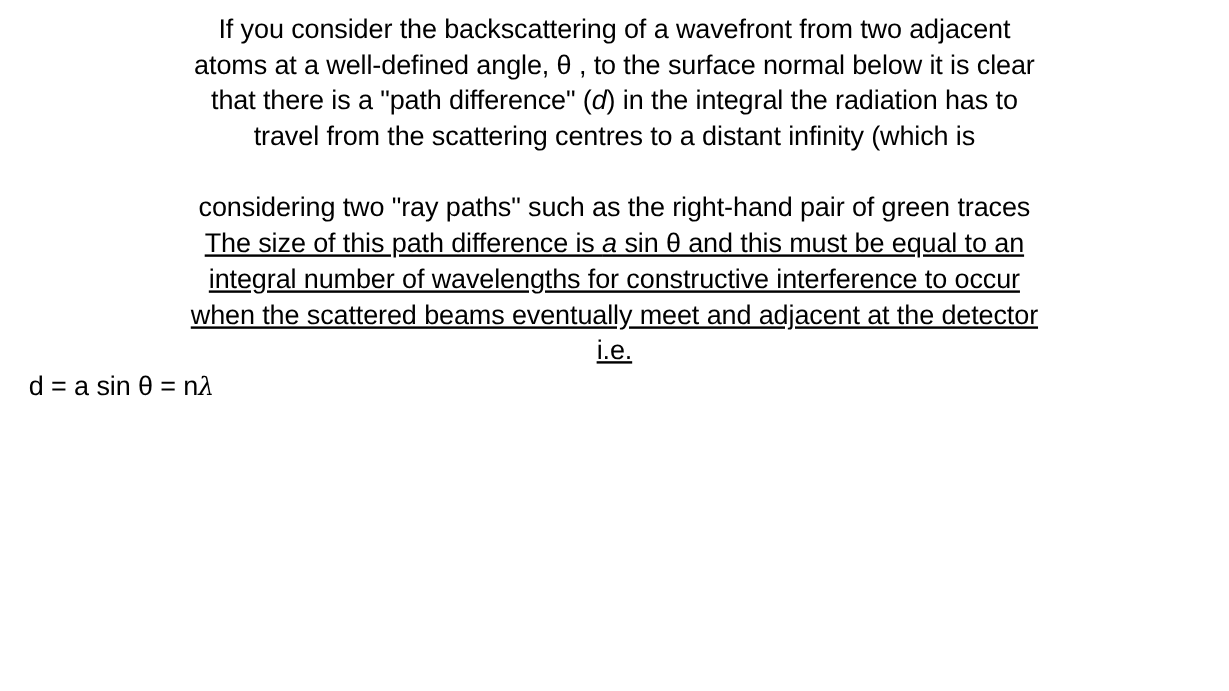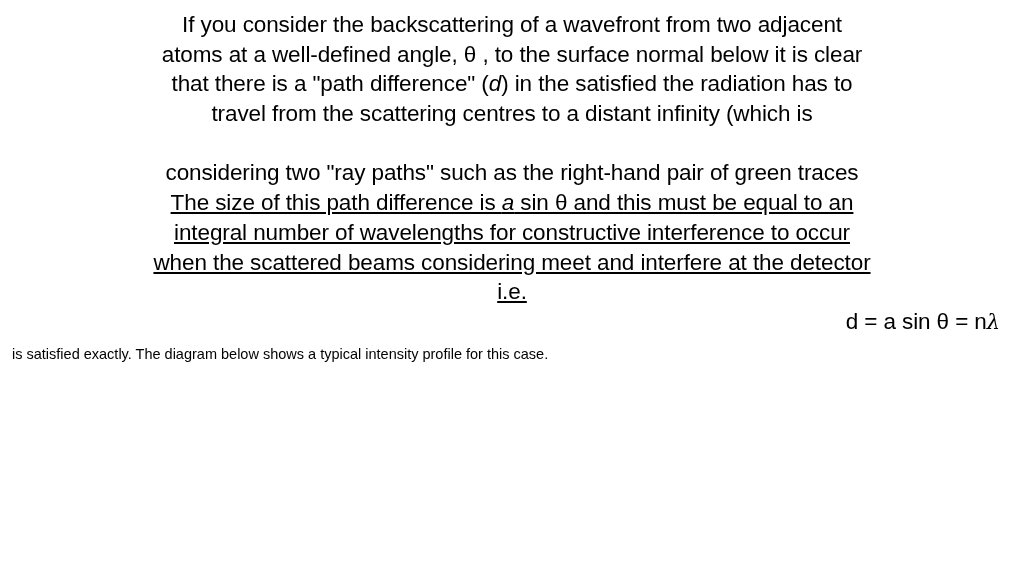--- a/index.html
+++ b/index.html
@@ -31,21 +31,21 @@
     margin: 0;
   }
   .para + .para {
     margin-top: 0px;
     text-decoration: underline;
   }
   .italic {
     font-style: italic;
   }
   .equation {
-    text-align: right;
+    text-align: left;
     font-size: 22.5px;
     line-height: 1.32;
     margin: 0;
   }
   .lambda {
     font-family: "DejaVu Serif", serif;
     font-style: italic;
     font-size: 21px;
   }
   .footnote {
@@ -59,34 +59,33 @@
 </head>
 <body>
 
 <div class="slide">
 
   <div class="body-text">
 
     <p class="para">
       <span>If you consider the backscattering of a wavefront from two adjacent</span><br>
       <span>atoms at a well-defined angle, </span><span>θ</span><span> , to the surface normal below it is clear</span><br>
-      <span>that there is a "path difference" (</span><span class="italic">d</span><span>) in the satisfied the radiation has to</span><br>
+      <span>that there is a "path difference" (</span><span class="italic">d</span><span>) in the integral the radiation has to</span><br>
       <span>travel from the scattering centres to a distant infinity (which is</span><br>
       <br>
       <span>considering two "ray paths" such as the right-hand pair of green traces</span><br>
     </p>
 
     <p class="para">
       <span>The size of this path difference is </span><span class="italic">a</span><span> sin θ and this must be equal to an</span><br>
       <span>integral number of wavelengths for constructive interference to occur</span><br>
-      <span>when the scattered beams considering meet and interfere at the detector</span><br>
+      <span>when the scattered beams eventually meet and adjacent at the detector</span><br>
       <span>i.e.</span>
     </p>
 
     <p class="equation">
       <span>d = a sin θ = n</span><span class="lambda">λ</span>
     </p>
 
   </div>
 
-  <p class="footnote">is satisfied exactly. The diagram below shows a typical intensity profile for this case.</p>
 
 </div>
 
 </body></html>

